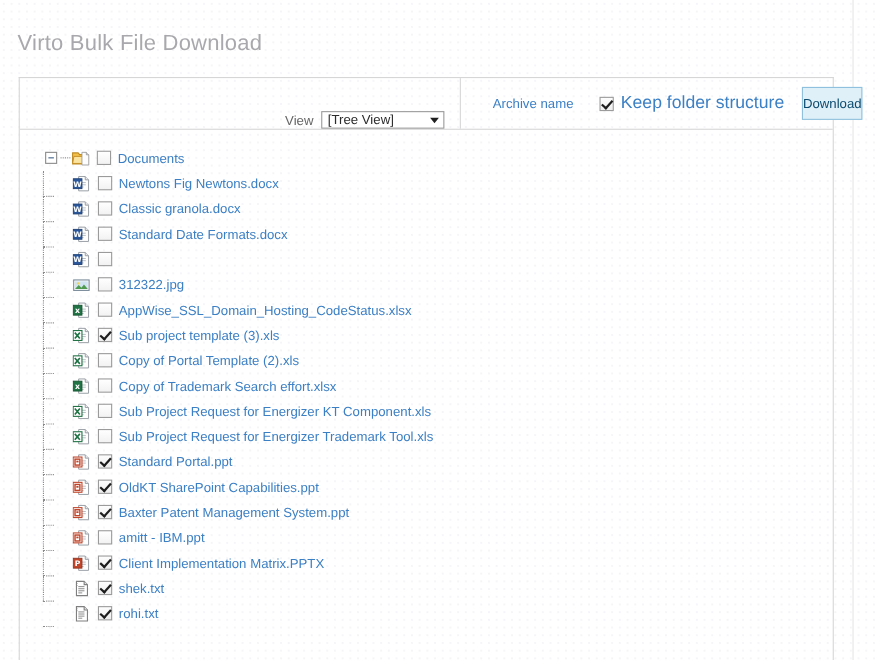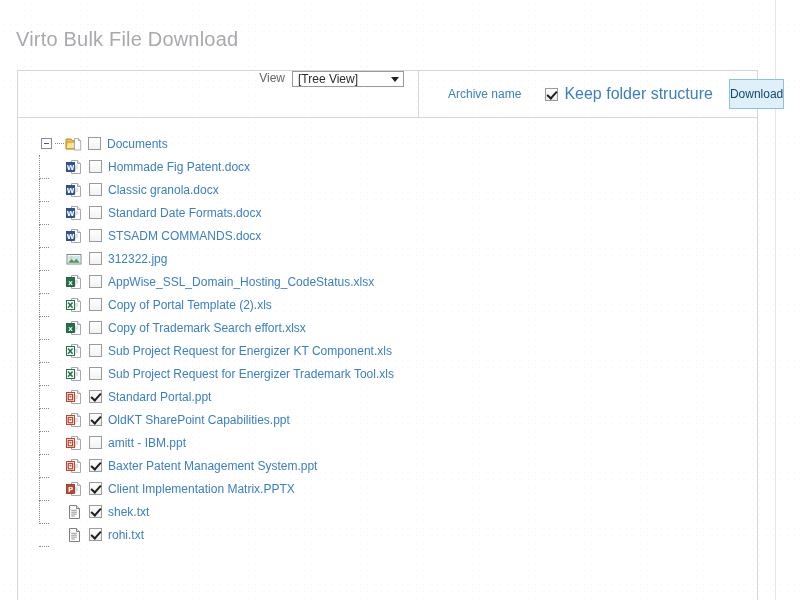--- a/index.html
+++ b/index.html
@@ -65,21 +65,21 @@
     border-bottom: 1px solid #d6d6d6;
     box-sizing: border-box;
   }
 
   .tb-left {
     position: absolute;
     left: 0; top: 0;
     width: 400px;
     height: 46px;
     display: flex;
-    align-items: flex-start;
+    align-items: flex-end;
     justify-content: flex-end;
     padding-right: 14px;
     box-sizing: border-box;
   }
 
   .tb-divider {
     position: absolute;
     left: 400px;
     top: 0;
     width: 1px;
@@ -334,21 +334,21 @@
             <span class="icon">
               <svg width="17" height="16" viewBox="0 0 17 16">
                 <path d="M5.5 1.5h6l3 3V14.5h-9z" fill="#ffffff" stroke="#9aa0a6" stroke-width="0.9"></path>
                 <path d="M11.5 1.5v3h3" fill="#e8eaed" stroke="#9aa0a6" stroke-width="0.9"></path>
                 <path d="M7 7h5M7 9h5M7 11h3" stroke="#b7bcc2" stroke-width="0.9"></path>
                 <rect x="0.5" y="3.5" width="8" height="9" fill="#2b579a" stroke="#1e3f73" stroke-width="0.8"></rect>
                 <text x="4.5" y="10.6" font-family="DejaVu Sans, sans-serif" font-size="7" font-weight="bold" fill="#ffffff" text-anchor="middle">W</text>
               </svg>
             </span>
             <span class="cb empty"></span>
-            <span class="node-label">Hommade Fig Patent.docx</span>
+            <span class="node-label">Newtons Fig Newtons.docx</span>
           </div>
           <div class="node">
             <span class="indent-child"></span>
             <span class="icon">
               <svg width="17" height="16" viewBox="0 0 17 16">
                 <path d="M5.5 1.5h6l3 3V14.5h-9z" fill="#ffffff" stroke="#9aa0a6" stroke-width="0.9"></path>
                 <path d="M11.5 1.5v3h3" fill="#e8eaed" stroke="#9aa0a6" stroke-width="0.9"></path>
                 <path d="M7 7h5M7 9h5M7 11h3" stroke="#b7bcc2" stroke-width="0.9"></path>
                 <rect x="0.5" y="3.5" width="8" height="9" fill="#2b579a" stroke="#1e3f73" stroke-width="0.8"></rect>
                 <text x="4.5" y="10.6" font-family="DejaVu Sans, sans-serif" font-size="7" font-weight="bold" fill="#ffffff" text-anchor="middle">W</text>
@@ -376,21 +376,20 @@
             <span class="icon">
               <svg width="17" height="16" viewBox="0 0 17 16">
                 <path d="M5.5 1.5h6l3 3V14.5h-9z" fill="#ffffff" stroke="#9aa0a6" stroke-width="0.9"></path>
                 <path d="M11.5 1.5v3h3" fill="#e8eaed" stroke="#9aa0a6" stroke-width="0.9"></path>
                 <path d="M7 7h5M7 9h5M7 11h3" stroke="#b7bcc2" stroke-width="0.9"></path>
                 <rect x="0.5" y="3.5" width="8" height="9" fill="#2b579a" stroke="#1e3f73" stroke-width="0.8"></rect>
                 <text x="4.5" y="10.6" font-family="DejaVu Sans, sans-serif" font-size="7" font-weight="bold" fill="#ffffff" text-anchor="middle">W</text>
               </svg>
             </span>
             <span class="cb empty"></span>
-            <span class="node-label">STSADM COMMANDS.docx</span>
           </div>
           <div class="node">
             <span class="indent-child"></span>
             <span class="icon">
               <svg width="17" height="16" viewBox="0 0 17 16">
                 <rect x="1" y="3.5" width="14" height="9.5" fill="#ffffff" stroke="#7a8a99" stroke-width="1"></rect>
                 <rect x="2.2" y="4.7" width="11.6" height="7.1" fill="#cfe3f0"></rect>
                 <path d="M2.2 11.8l3.4-3.7 2.4 2.4 2.3-2.8 3.5 4.1z" fill="#4f9a4f"></path>
                 <circle cx="5.1" cy="6.6" r="1.1" fill="#f2d352"></circle>
               </svg>
@@ -416,20 +415,34 @@
             <span class="indent-child"></span>
             <span class="icon">
               <svg width="17" height="16" viewBox="0 0 17 16">
                 <path d="M5.5 1.5h6l3 3V14.5h-9z" fill="#ffffff" stroke="#9aa0a6" stroke-width="0.9"></path>
                 <path d="M11.5 1.5v3h3" fill="#e8eaed" stroke="#9aa0a6" stroke-width="0.9"></path>
                 <path d="M7 7h5M7 9h5M7 11h3" stroke="#b7bcc2" stroke-width="0.9"></path>
                 <rect x="0.5" y="3.5" width="8" height="9" fill="#ffffff" stroke="#217346" stroke-width="1"></rect>
                 <path d="M2 5.4l4.6 5.4M6.6 5.4L2 10.8" stroke="#217346" stroke-width="1.5"></path>
               </svg>
             </span>
+            <span class="cb checked"></span>
+            <span class="node-label">Sub project template (3).xls</span>
+          </div>
+          <div class="node">
+            <span class="indent-child"></span>
+            <span class="icon">
+              <svg width="17" height="16" viewBox="0 0 17 16">
+                <path d="M5.5 1.5h6l3 3V14.5h-9z" fill="#ffffff" stroke="#9aa0a6" stroke-width="0.9"></path>
+                <path d="M11.5 1.5v3h3" fill="#e8eaed" stroke="#9aa0a6" stroke-width="0.9"></path>
+                <path d="M7 7h5M7 9h5M7 11h3" stroke="#b7bcc2" stroke-width="0.9"></path>
+                <rect x="0.5" y="3.5" width="8" height="9" fill="#ffffff" stroke="#217346" stroke-width="1"></rect>
+                <path d="M2 5.4l4.6 5.4M6.6 5.4L2 10.8" stroke="#217346" stroke-width="1.5"></path>
+              </svg>
+            </span>
             <span class="cb empty"></span>
             <span class="node-label">Copy of Portal Template (2).xls</span>
           </div>
           <div class="node">
             <span class="indent-child"></span>
             <span class="icon">
               <svg width="17" height="16" viewBox="0 0 17 16">
                 <path d="M5.5 1.5h6l3 3V14.5h-9z" fill="#ffffff" stroke="#9aa0a6" stroke-width="0.9"></path>
                 <path d="M11.5 1.5v3h3" fill="#e8eaed" stroke="#9aa0a6" stroke-width="0.9"></path>
                 <path d="M7 7h5M7 9h5M7 11h3" stroke="#b7bcc2" stroke-width="0.9"></path>
@@ -503,37 +516,37 @@
             <span class="icon">
               <svg width="17" height="16" viewBox="0 0 17 16">
                 <path d="M5.5 1.5h6l3 3V14.5h-9z" fill="#ffffff" stroke="#9aa0a6" stroke-width="0.9"></path>
                 <path d="M11.5 1.5v3h3" fill="#e8eaed" stroke="#9aa0a6" stroke-width="0.9"></path>
                 <path d="M7 7h5M7 9h5M7 11h3" stroke="#b7bcc2" stroke-width="0.9"></path>
                 <rect x="0.5" y="3.5" width="8" height="9" fill="#ffffff" stroke="#c0452a" stroke-width="1"></rect>
                 <rect x="2.2" y="5.4" width="4.4" height="5.4" fill="none" stroke="#c0452a" stroke-width="1.3"></rect>
                 <rect x="3.4" y="6.8" width="2" height="1.6" fill="#c0452a"></rect>
               </svg>
             </span>
-            <span class="cb empty"></span>
-            <span class="node-label">amitt - IBM.ppt</span>
+            <span class="cb checked"></span>
+            <span class="node-label">Baxter Patent Management System.ppt</span>
           </div>
           <div class="node">
             <span class="indent-child"></span>
             <span class="icon">
               <svg width="17" height="16" viewBox="0 0 17 16">
                 <path d="M5.5 1.5h6l3 3V14.5h-9z" fill="#ffffff" stroke="#9aa0a6" stroke-width="0.9"></path>
                 <path d="M11.5 1.5v3h3" fill="#e8eaed" stroke="#9aa0a6" stroke-width="0.9"></path>
                 <path d="M7 7h5M7 9h5M7 11h3" stroke="#b7bcc2" stroke-width="0.9"></path>
                 <rect x="0.5" y="3.5" width="8" height="9" fill="#ffffff" stroke="#c0452a" stroke-width="1"></rect>
                 <rect x="2.2" y="5.4" width="4.4" height="5.4" fill="none" stroke="#c0452a" stroke-width="1.3"></rect>
                 <rect x="3.4" y="6.8" width="2" height="1.6" fill="#c0452a"></rect>
               </svg>
             </span>
-            <span class="cb checked"></span>
-            <span class="node-label">Baxter Patent Management System.ppt</span>
+            <span class="cb empty"></span>
+            <span class="node-label">amitt - IBM.ppt</span>
           </div>
           <div class="node">
             <span class="indent-child"></span>
             <span class="icon">
               <svg width="17" height="16" viewBox="0 0 17 16">
                 <path d="M5.5 1.5h6l3 3V14.5h-9z" fill="#ffffff" stroke="#9aa0a6" stroke-width="0.9"></path>
                 <path d="M11.5 1.5v3h3" fill="#e8eaed" stroke="#9aa0a6" stroke-width="0.9"></path>
                 <path d="M7 7h5M7 9h5M7 11h3" stroke="#b7bcc2" stroke-width="0.9"></path>
                 <rect x="0.5" y="3.5" width="8" height="9" fill="#c0452a" stroke="#8f3320" stroke-width="0.8"></rect>
                 <text x="4.5" y="10.6" font-family="DejaVu Sans, sans-serif" font-size="7" font-weight="bold" fill="#ffffff" text-anchor="middle">P</text>

